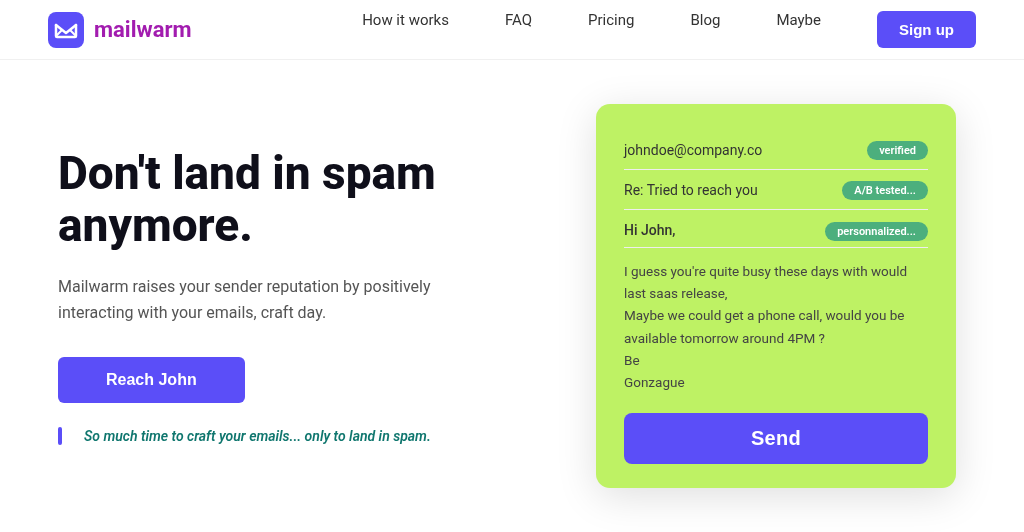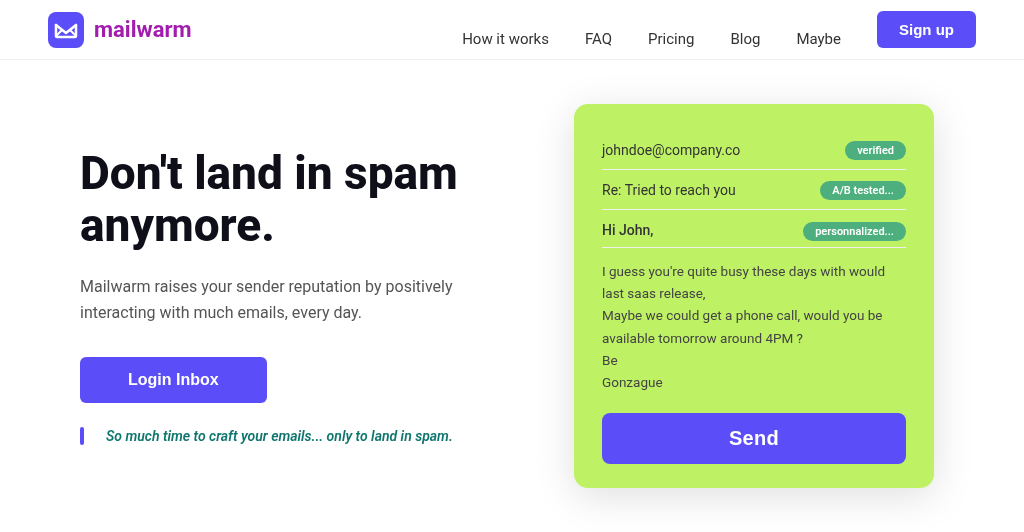--- a/index.html
+++ b/index.html
@@ -30,22 +30,22 @@
       width: 36px;
       height: 36px;
     }
     .logo-text {
       font-size: 22px;
       font-weight: 700;
       color: #a21caf;
     }
     .navbar-links {
       display: flex;
-      align-items: flex-end;
-      gap: 36px;
+      align-items: flex-start;
+      gap: 56px;
     }
     .nav-link {
       font-size: 15px;
       color: #333;
       text-decoration: none;
       cursor: pointer;
     }
     .btn-signup {
       background: #5b4ef8;
       color: #fff;
@@ -54,21 +54,21 @@
       padding: 10px 22px;
       font-size: 15px;
       font-weight: 600;
       cursor: pointer;
     }
 
     
     .main {
       display: flex;
       align-items: center;
-      padding: 0 80px;
+      padding: 0 58px;
       height: calc(532px - 60px);
     }
 
     
     .left {
       flex: 1;
       padding-right: 60px;
     }
     .headline {
       font-size: 46px;
@@ -203,22 +203,22 @@
     <a class="nav-link">Blog</a>
     <a class="nav-link">Maybe</a>
     <button class="btn-signup">Sign up</button>
   </div>
 </nav>
 
 <main class="main">
 
   <div class="left">
     <h1 class="headline">Don't land in spam anymore.</h1>
-    <p class="subtext">Mailwarm raises your sender reputation by positively interacting  with much emails, every day.</p>
-    <button class="btn-reach-inbox">Login Inbox</button>
+    <p class="subtext">Mailwarm raises your sender reputation by positively interacting  with your emails, craft day.</p>
+    <button class="btn-reach-inbox">Reach John</button>
     <div class="tagline">
       <div class="tagline-bar"></div>
       <span>So much time to craft your emails... only to land in spam.</span>
     </div>
   </div>
 
   <div class="right">
     <div class="email-card">
       
       <div class="email-field">

